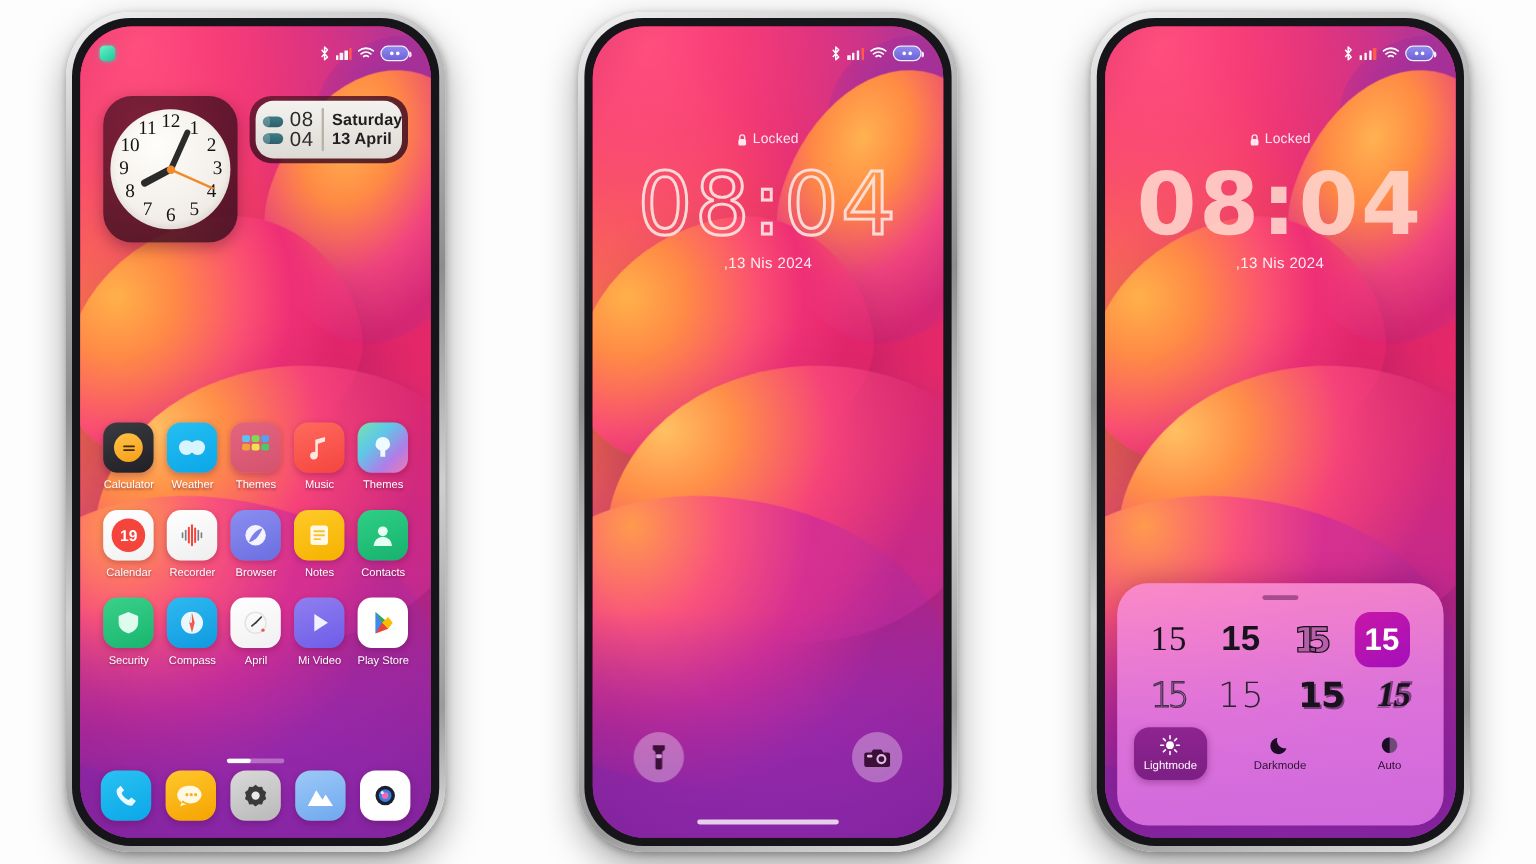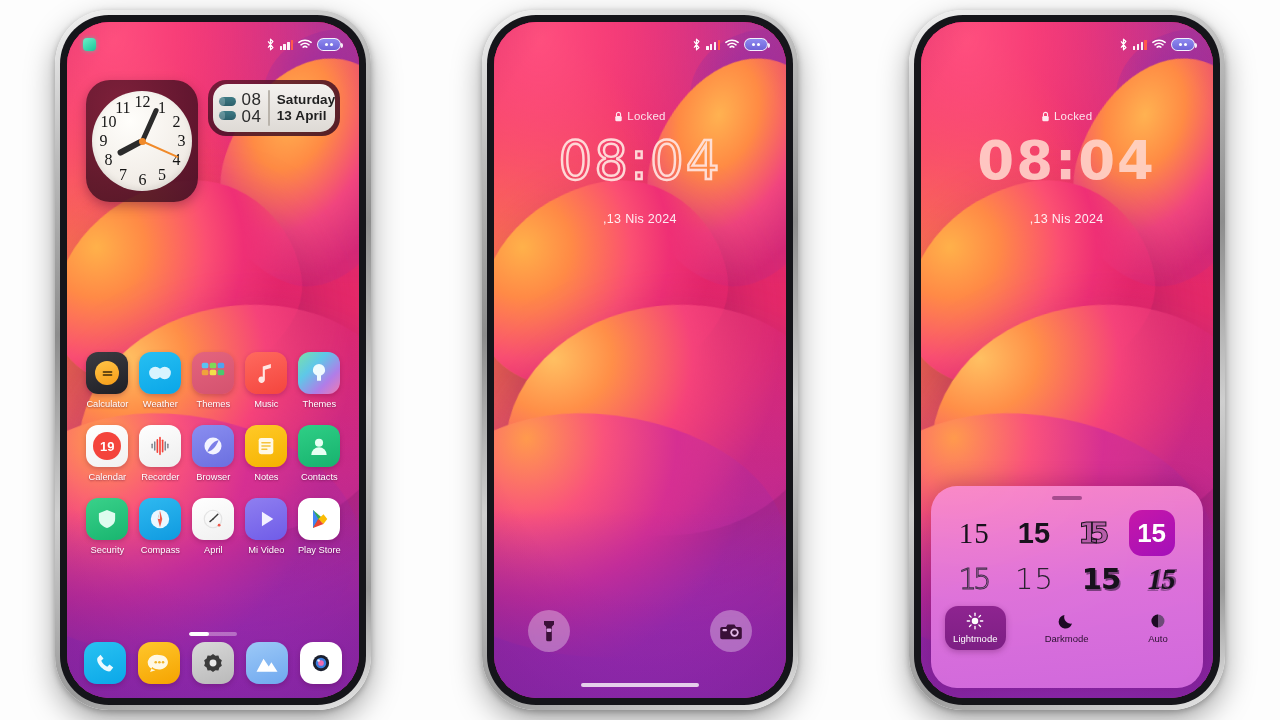--- a/index.html
+++ b/index.html
@@ -220,21 +220,21 @@
   
   .lock { position: absolute; inset: 0; z-index: 5; }
   .locked-row {
     position: absolute; top: 88px; left: 0; right: 0;
     display: flex; align-items: center; justify-content: center; gap: 4px;
   }
   .locked-row .lbl { font-size: 11.5px; color: rgba(255,255,255,.86); letter-spacing: .2px; }
   .lock-ico { width: 9px; height: 11px; }
   .lock-time {
     position: absolute; top: 112px; left: 0; right: 0; text-align: center;
-    font-size: 53px; letter-spacing: 2px; line-height: 1;
+    font-size: 72px; letter-spacing: 2px; line-height: 1;
     font-family: "DejaVu Sans", sans-serif; font-weight: 400;
   }
   .lock-time.outline {
     color: transparent;
     -webkit-text-stroke: 2.4px rgba(255,228,224,.92);
   }
   .lock-time.solid { color: rgba(255,214,205,.88); font-weight: 700; }
   .lock-date {
     position: absolute; top: 190px; left: 0; right: 0; text-align: center;
     font-size: 12.5px; color: rgba(255,255,255,.9); letter-spacing: .3px;

